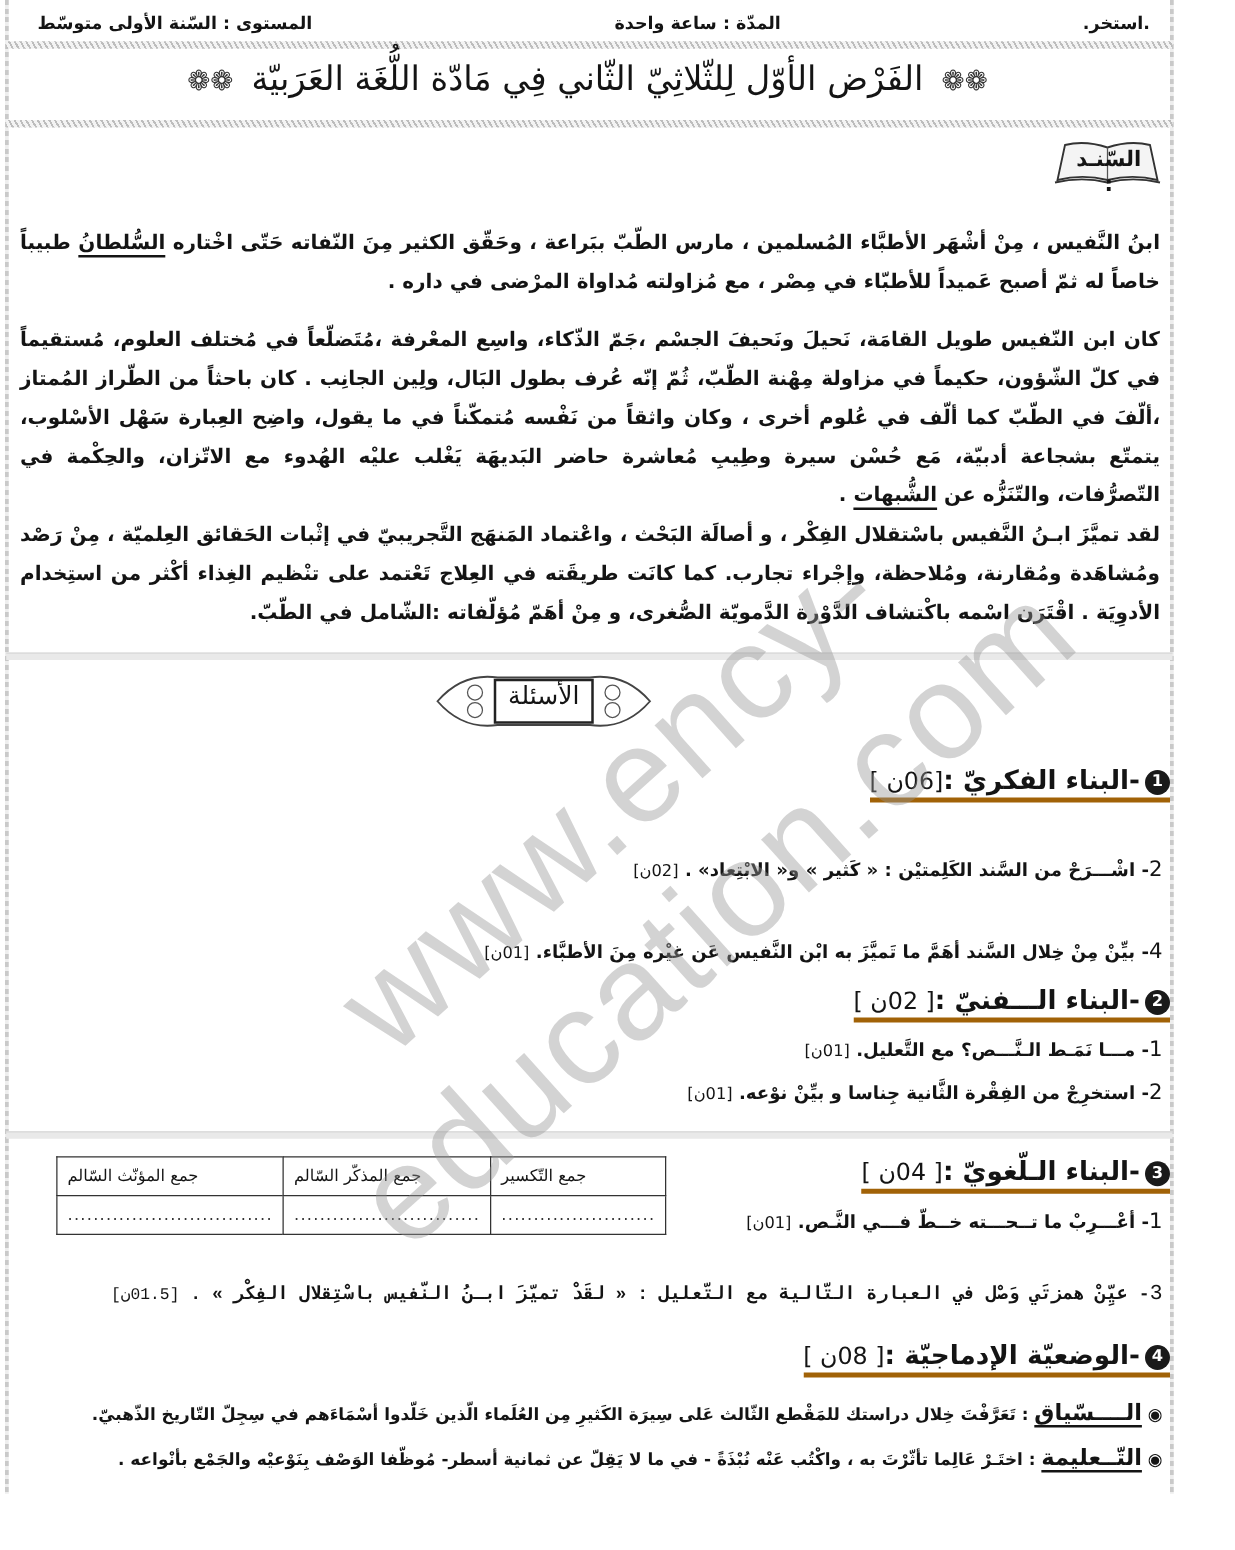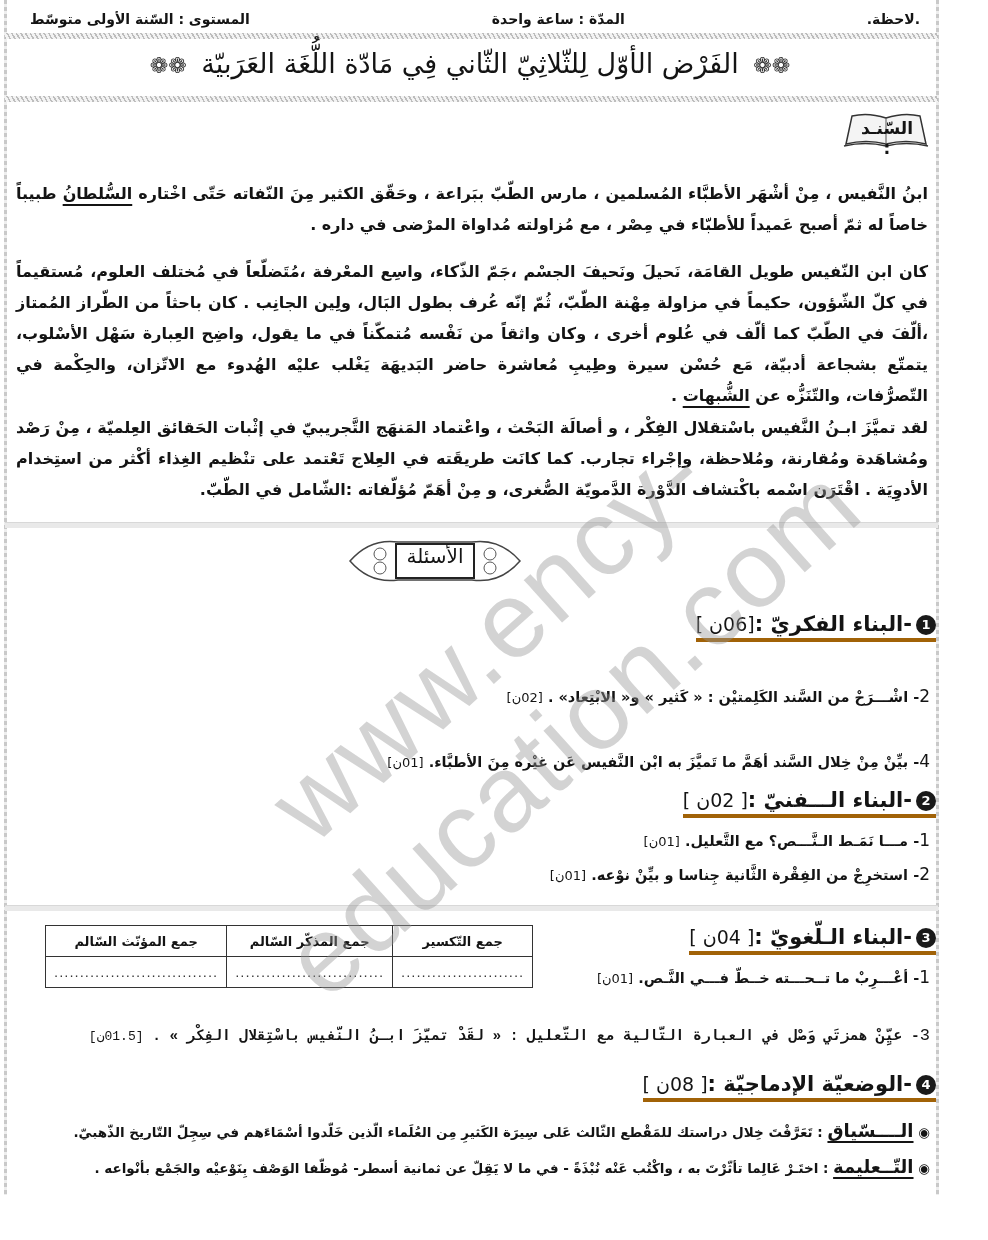--- a/index.html
+++ b/index.html
@@ -33,38 +33,38 @@
   .sec-head { position:absolute; right:52px; font-weight:bold; font-size:21px;
     border-bottom:4px solid #a16207; padding-bottom:2px; white-space:nowrap; }
   .sec-head .pts { font-weight:normal; font-size:19px; }
   .num-badge { display:inline-block; width:20px; height:20px; border-radius:50%;
     background:#1a1a1a; color:#fff; font-size:13px; text-align:center; line-height:20px;
     margin-left:4px; vertical-align:2px; }
   .q { position:absolute; right:58px; font-weight:bold; font-size:14.5px; white-space:nowrap; }
   .q .n { font-weight:normal; font-size:17px; }
   .q .pts { font-weight:normal; font-size:13px; }
   table.plural { position:absolute; top:925px; left:45px; width:462px; border-collapse:collapse; }
-  table.plural td { border:1px solid #333; height:30px; text-align:center; padding:0 8px;
-    font-weight:bold; font-size:13px; }
+  table.plural td { border:1px solid #333; height:30px; text-align:left; padding:0 8px;
+    font-weight:normal; font-size:13px; }
   table.plural tr.fill td { text-align:center; font-weight:normal; letter-spacing:1px; color:#333; }
   .ctx { position:absolute; right:58px; font-weight:bold; font-size:13.5px; white-space:nowrap; }
   .ctx .lbl { font-size:18px; text-decoration:underline; text-decoration-thickness:2px; text-underline-offset:4px; }
   .watermark { position:absolute; left:-20px; top:560px; width:1100px; text-align:center;
     transform:rotate(-42deg); transform-origin:center; font-family:"Liberation Sans", sans-serif;
     font-size:108px; color:rgba(150,150,150,0.42); letter-spacing:2px; pointer-events:none; direction:ltr; }
 </style>
 </head>
 <body>
 
 <div class="page">
   <div class="frame-left"></div>
   <div class="frame-right"></div>
 
   <div class="info-row">
-    <span>.لاحظة.</span>
+    <span>.استخر.</span>
     <span>المدّة : ساعة واحدة</span>
     <span>المستوى : السّنة الأولى متوسّط</span>
   </div>
   <div class="hatch" style="top:33px;"></div>
 
   <div class="title">
     <span class="orn">❁❁</span>
     <span>الفَرْض الأوّل لِلثّلاثِيّ الثّاني فِي مَادّة اللُّغَة العَرَبيّة</span>
     <span class="orn">❁❁</span>
   </div>

